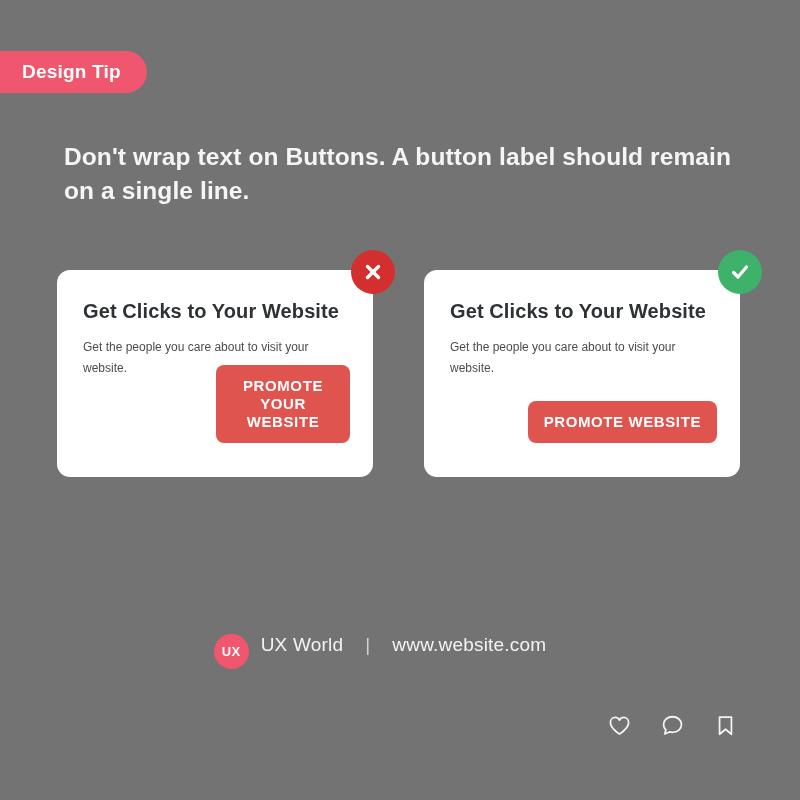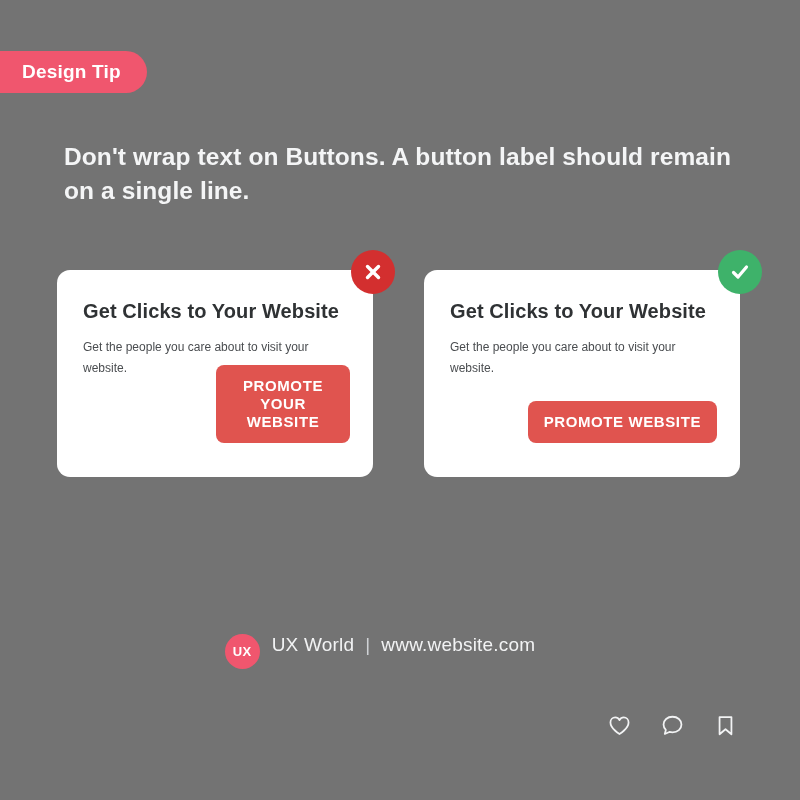--- a/index.html
+++ b/index.html
@@ -170,21 +170,21 @@
     font-size: 13px;
     font-weight: bold;
     letter-spacing: 0.3px;
   }
   .brand-text {
     color: #f2f3f4;
     font-size: 19px;
     letter-spacing: 0.2px;
     display: flex;
     align-items: center;
-    gap: 11px;
+    gap: 22px;
   }
   .brand-sep { color: #cfd2d5; font-weight: 300; }
 
   
   .actions {
     position: absolute;
     right: 62px;
     top: 712px;
     display: flex;
     align-items: center;

